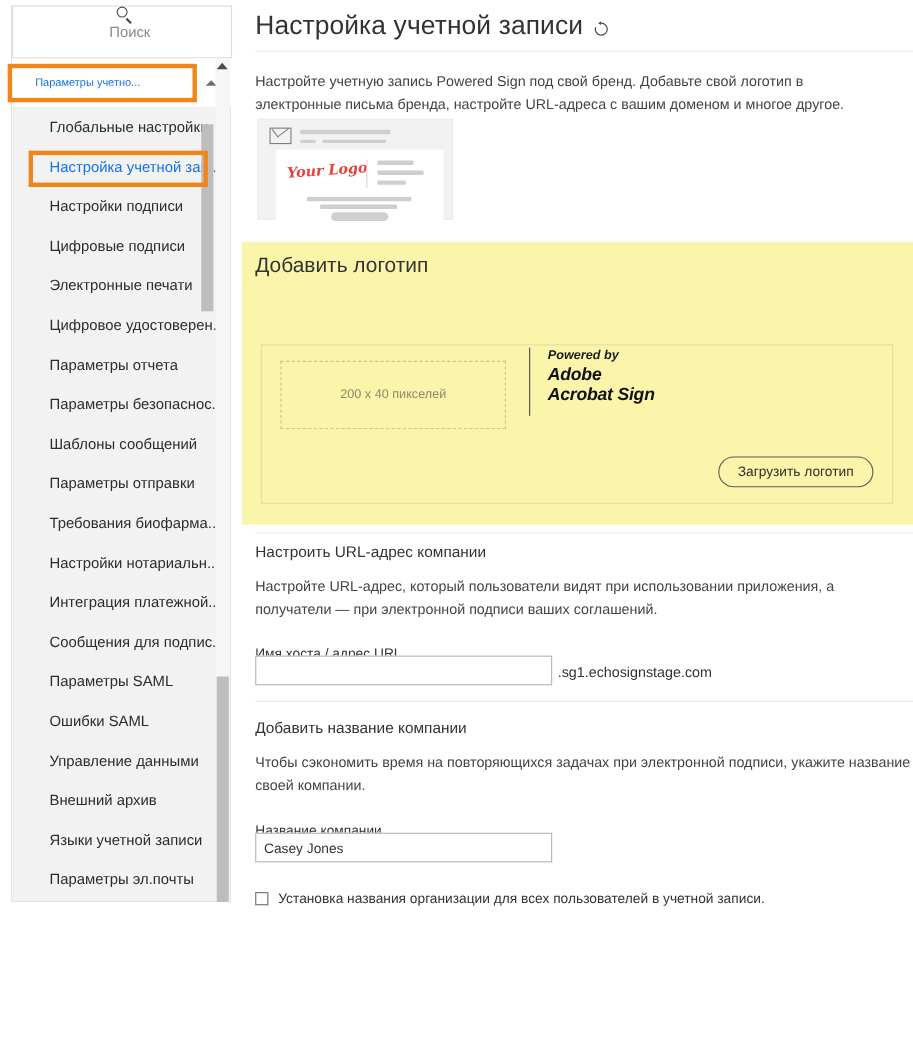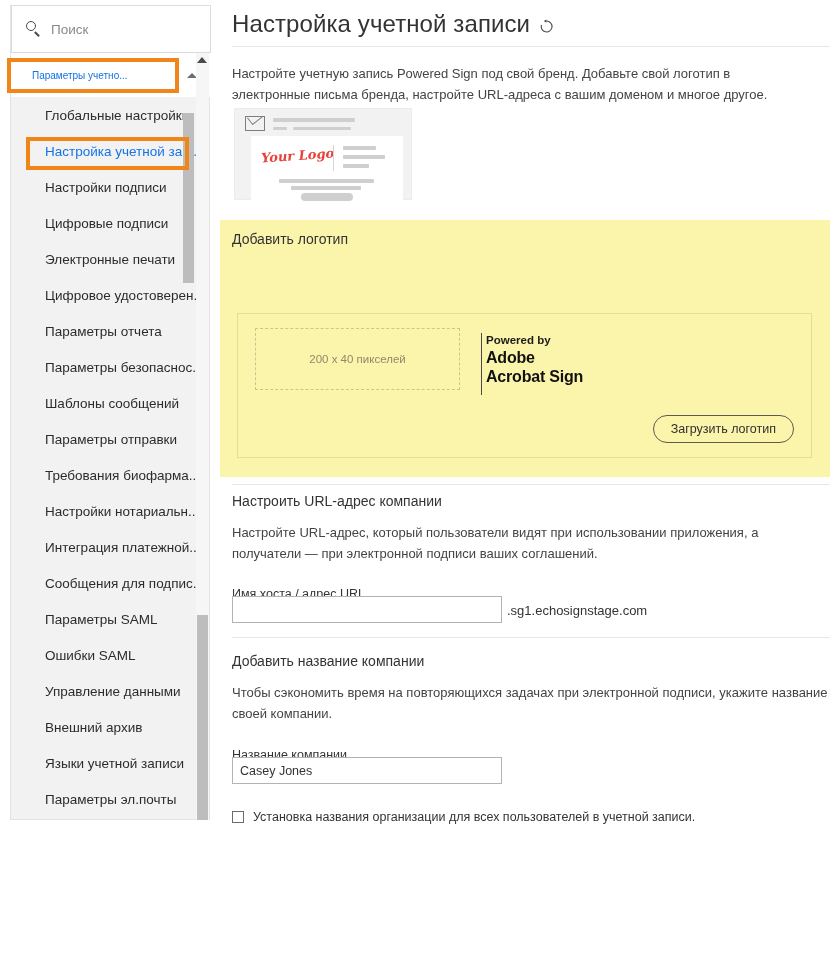--- a/index.html
+++ b/index.html
@@ -33,20 +33,21 @@
     left: 0;
     top: 0;
     width: 200px;
     height: 48px;
     background: #ffffff;
     border: 1px solid #dcdcdc;
     box-sizing: border-box;
     display: flex;
     align-items: center;
     padding-left: 14px;
+    flex-direction: column;
   }
   .search-glyph {
     width: 16px; height: 16px;
     display: inline-block;
     position: relative;
     margin-right: 9px;
     flex: none;
   }
   .search-glyph::before {
     content: "";
@@ -265,21 +266,21 @@
   
   #logo-section {
     position: absolute;
     left: 0; top: 220px;
     width: 610px; height: 257px;
     background: #fbf4ab;
   }
   #logo-title {
     position: absolute;
     left: 12px; top: 11px;
-    font-size: 14px;
+    font-size: 19px;
     color: #333333;
   }
   #logo-desc {
     position: absolute;
     left: 12px; top: 41px;
     width: 580px;
     font-size: 13px;
     line-height: 21px;
     color: #3d3d3d;
   }
@@ -297,24 +298,25 @@
     border: 1px dashed #cbc68f;
     box-sizing: border-box;
     display: flex;
     align-items: center;
     justify-content: center;
     font-size: 11.5px;
     color: #8f8a6a;
   }
   #powered-block {
     position: absolute;
-    left: 243px; top: 19px;
-    padding-left: 4px;
+    left: 243px; top: 2px;
+    padding-left: 16px;
     border-left: 1.5px solid #4a4a4a;
     height: 62px;
+    font-style: italic;
   }
   #pw-by {
     font-size: 11.5px;
     font-weight: bold;
     color: #1b1b1b;
     line-height: 15px;
   }
   .pw-big {
     font-size: 16px;
     font-weight: bold;

